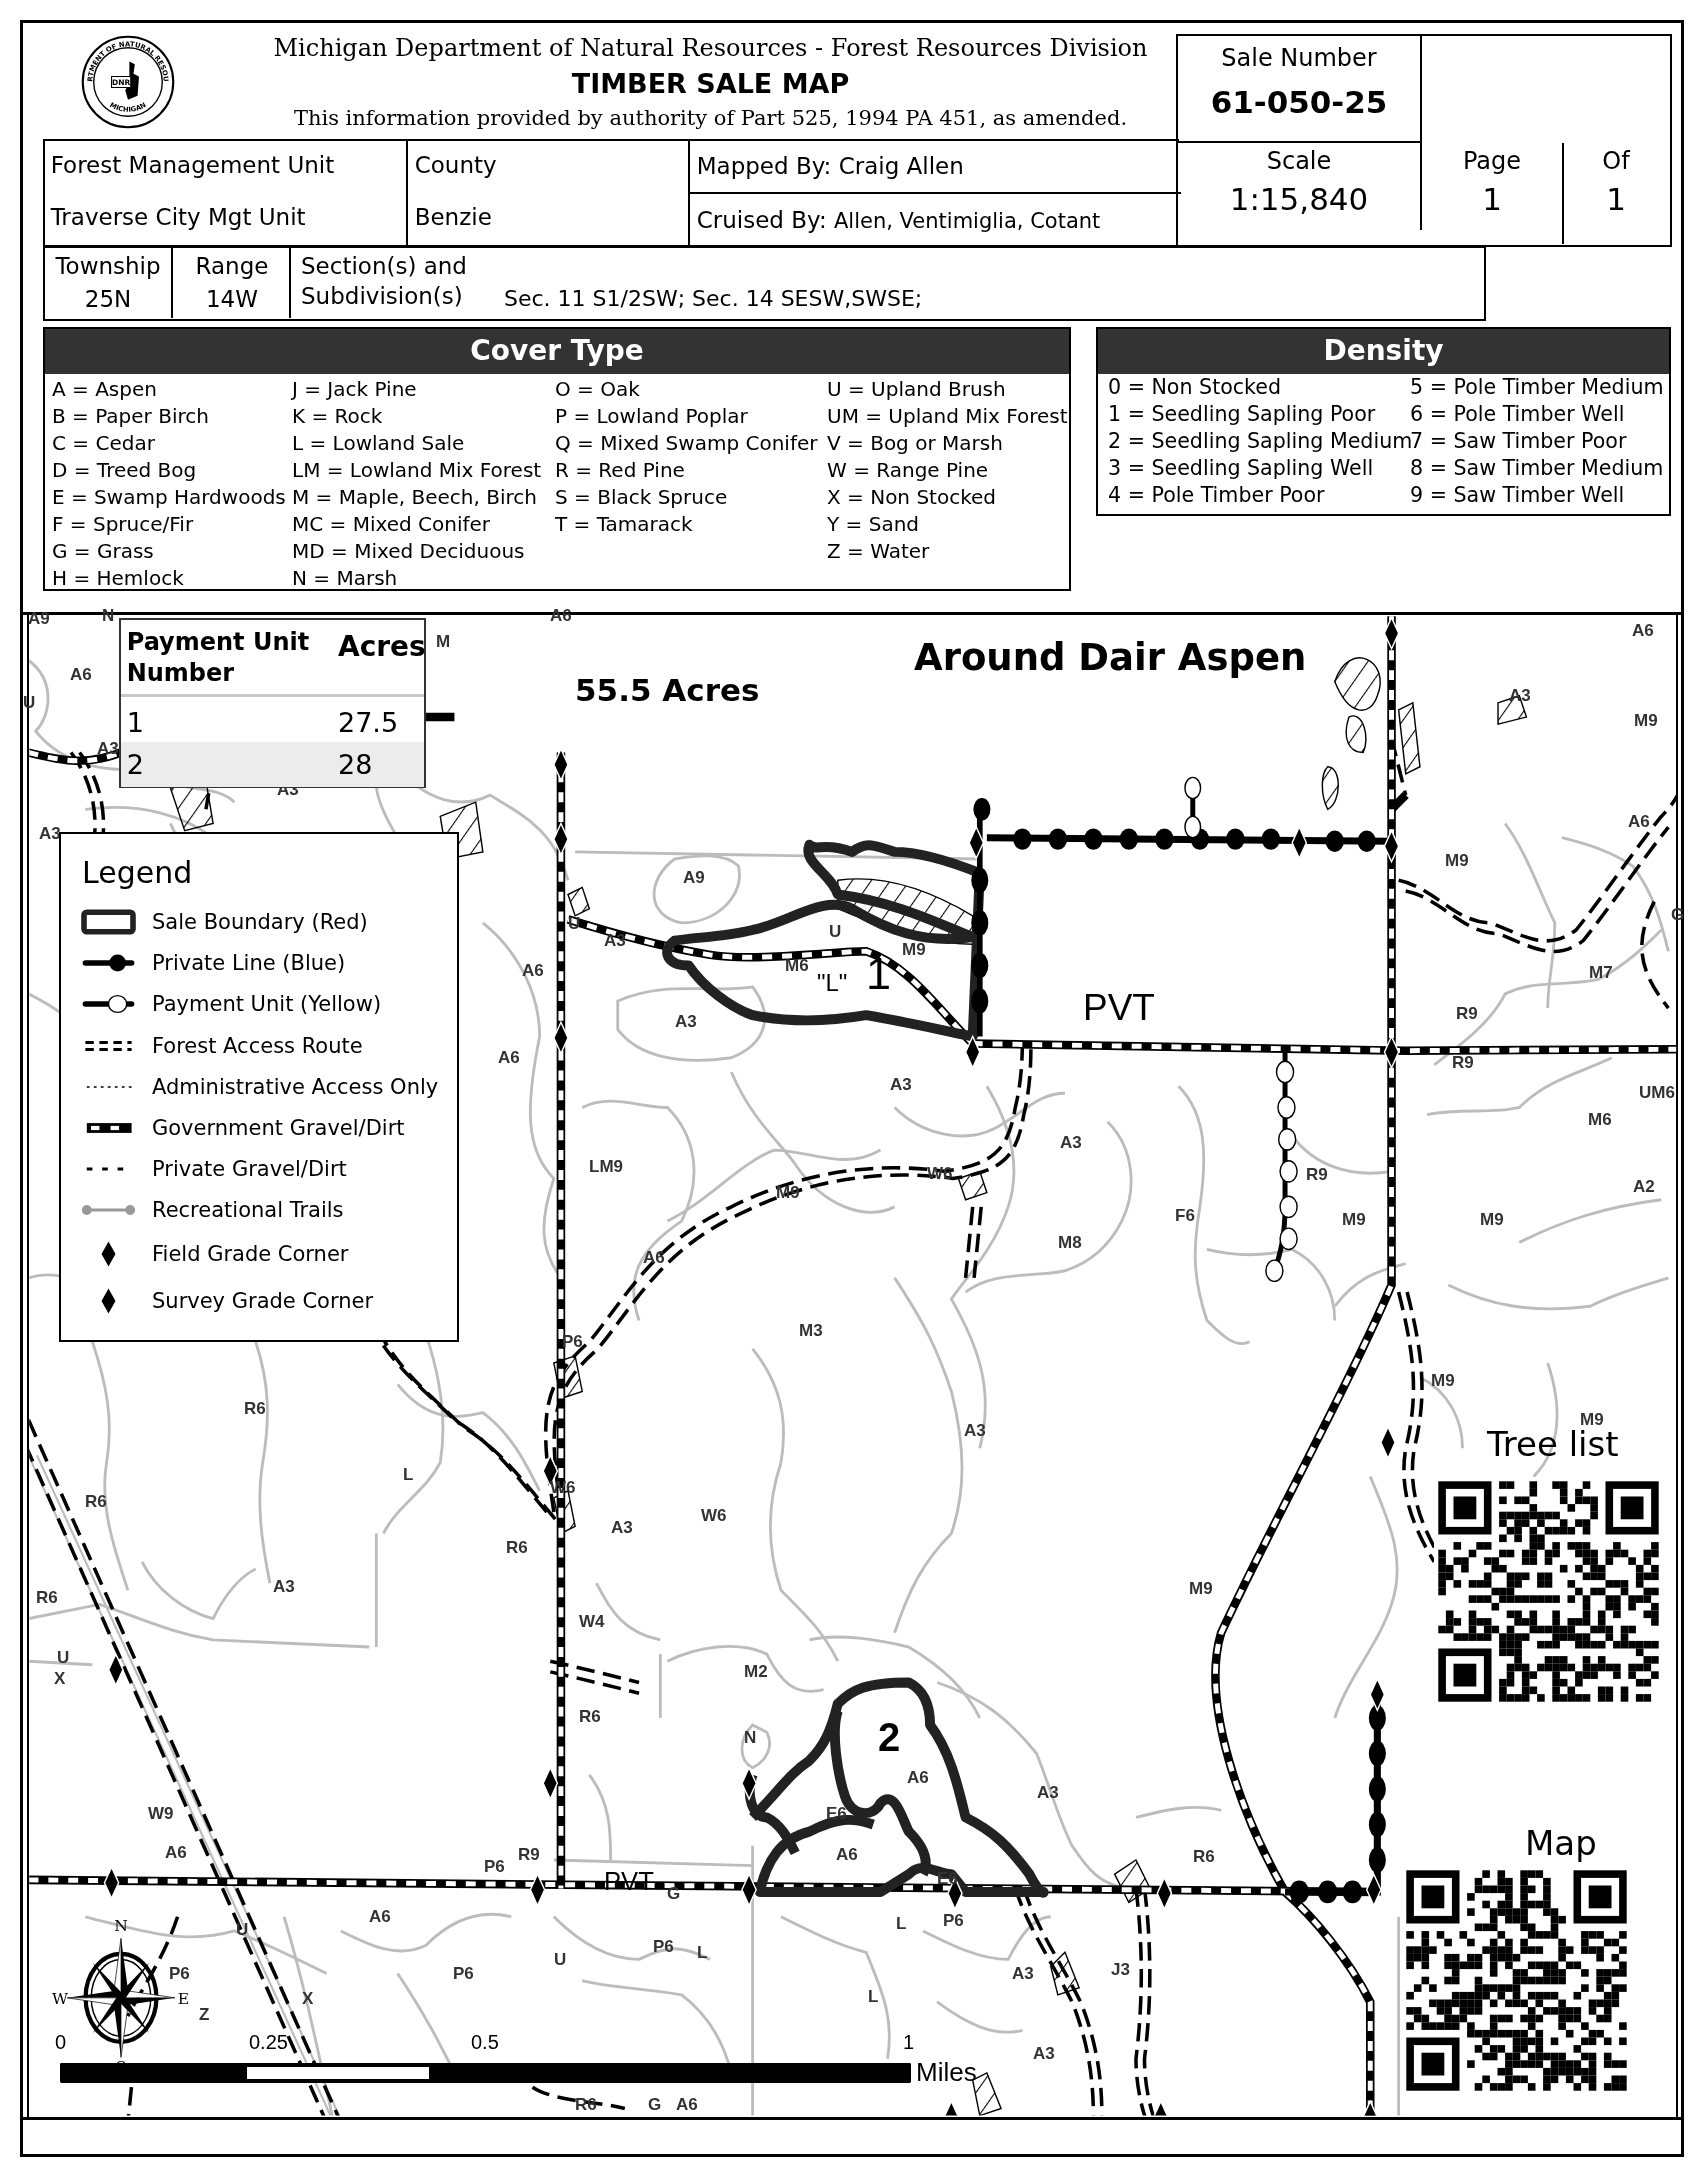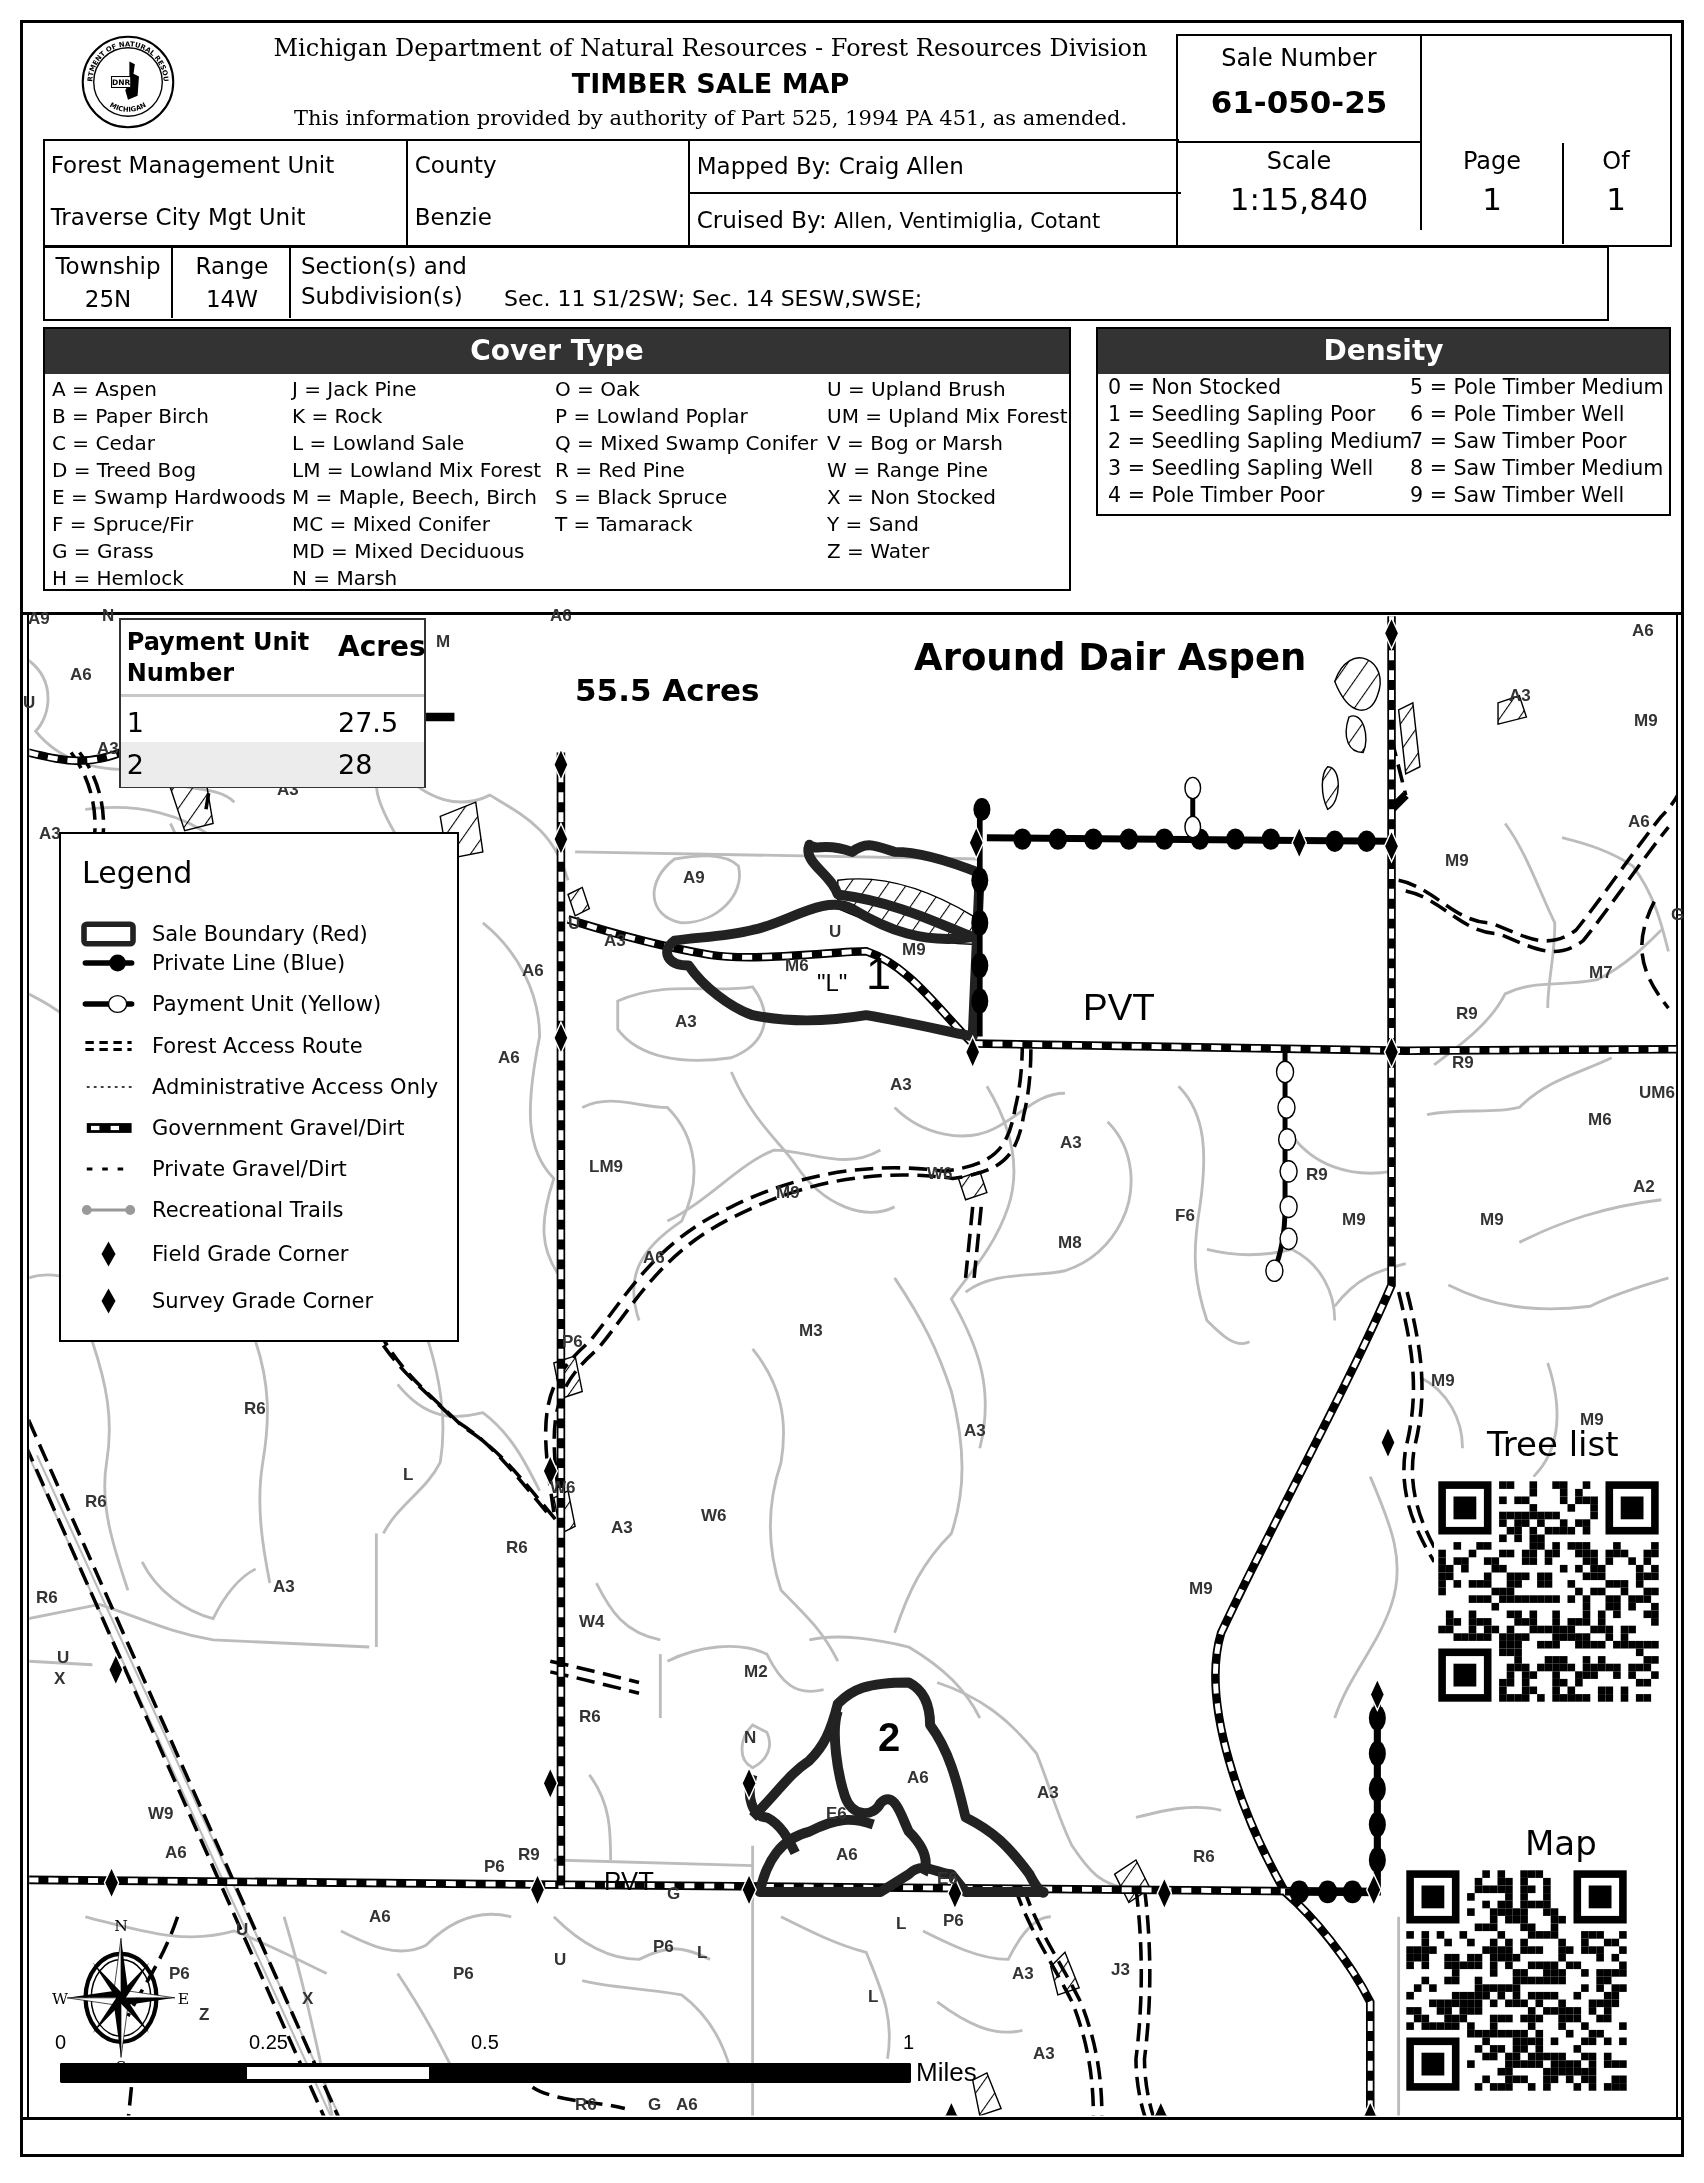--- a/index.html
+++ b/index.html
@@ -21,21 +21,21 @@
   .sale-cell .lbl { font-size: 24px; line-height: 31px; margin-top: 7px; }
   .sale-cell .val { font-size: 31px; line-height: 43px; margin-top: 7px; }
   .sale-cell .val.bold { font-weight: bold; }
 
   
   .info-box { position: absolute; left: 43px; top: 139px; width: 1136px; height: 108px; border: 2.8px solid #000; border-right: none; }
   .info-cell { position: absolute; font-size: 23px; line-height: 28px; padding-left: 5.7px; }
   .vline { position: absolute; background: #000; width: 2.1px; }
   .hline { position: absolute; background: #000; height: 2.1px; }
 
-  .trs-box { position: absolute; left: 43px; top: 246px; width: 1566px; height: 75px; border: 2.8px solid #000; }
+  .trs-box { position: absolute; left: 43px; top: 246px; width: 1443px; height: 75px; border: 2.8px solid #000; }
   .trs-cell { position: absolute; font-size: 23px; line-height: 30px; }
 
   
   .key-box { position: absolute; border: 2.8px solid #000; background: #fff; }
   .key-head { background: #333333; color: #fff; font-weight: bold; text-align: center; font-size: 28px; line-height: 44px; height: 45px; }
   .key-grid { position: relative; }
   .key-item { position: absolute; font-size: 20px; line-height: 25.6px; white-space: nowrap; }
 
   
   .map-frame { position: absolute; left: 20px; top: 612px; width: 1664px; height: 1508px; border-top: 3.6px solid #000; border-bottom: 3.6px solid #000; overflow: hidden; }
@@ -550,21 +550,21 @@
   </div>
   <div class="pu-row alt" style="top:122px;">
     <span class="c1">2</span>
     <span class="c2">28</span>
   </div>
 </div>
 
 <div class="legend">
   <div class="legend-title">Legend</div>
 
-  <div class="legend-row" style="top:83px;padding-left:38px;">
+  <div class="legend-row" style="top:71px;padding-left:38px;">
     <svg class="sym" viewBox="0 0 78 40">
         <rect x="4" y="6" width="70" height="28" rx="4" fill="#fff" stroke="#222" stroke-width="8"></rect>
       </svg>
     <span class="txt">Sale Boundary (Red)</span>
   </div>
   <div class="legend-row" style="top:112px;">
     <svg class="sym" viewBox="0 0 78 40">
         <line x1="6" y1="20" x2="72" y2="20" stroke="#000" stroke-width="8" stroke-linecap="round"></line>
         <ellipse cx="52" cy="20" rx="12" ry="12" fill="#000"></ellipse>
       </svg>

